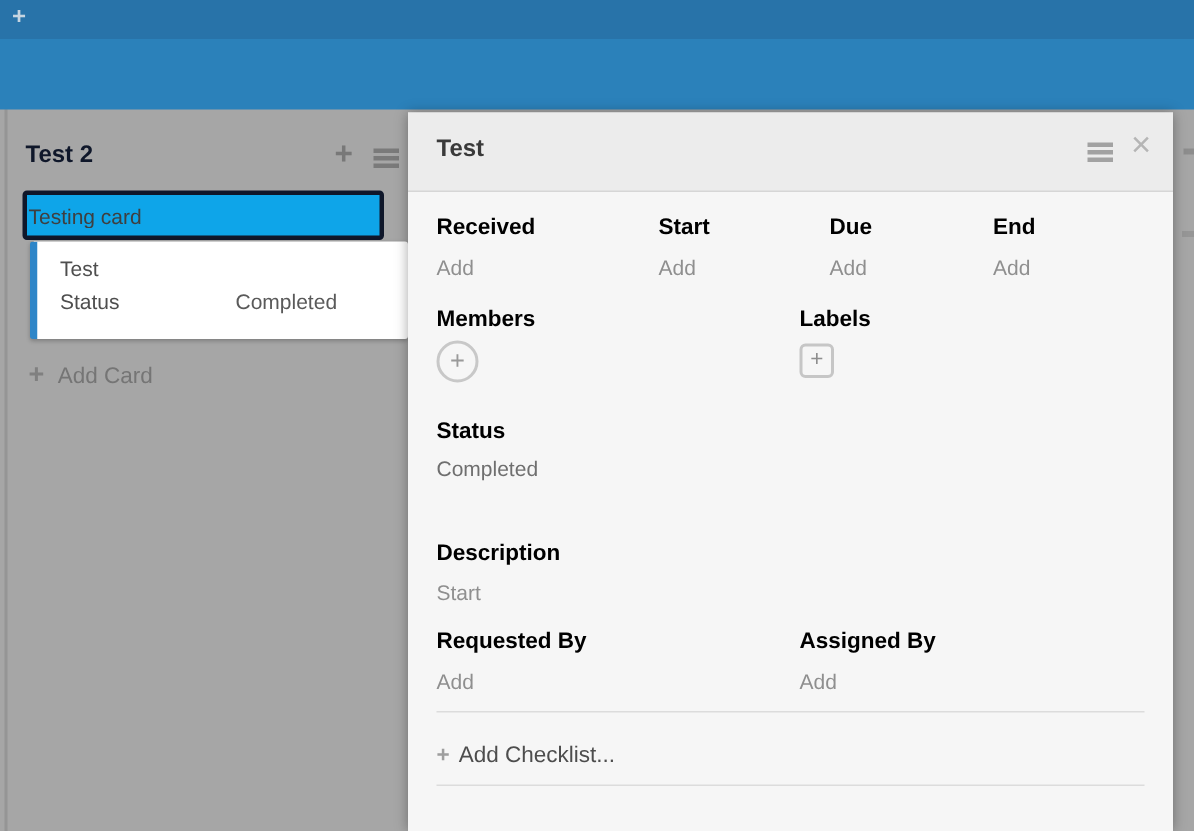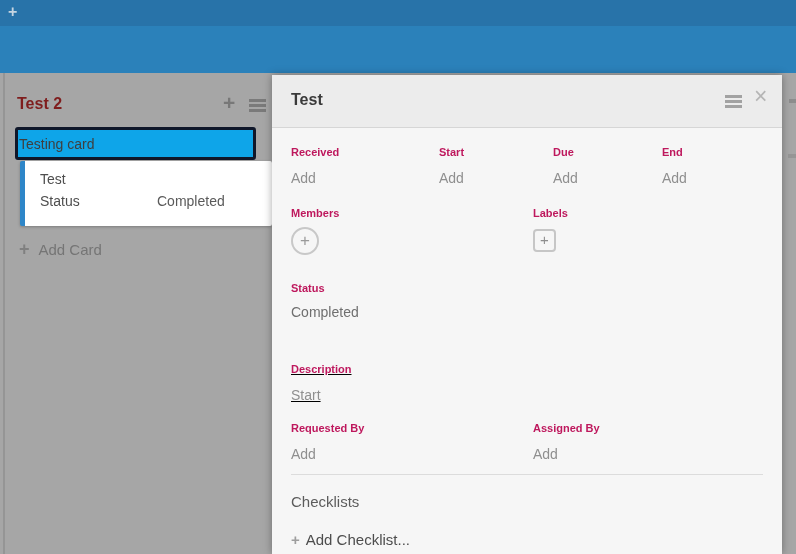--- a/index.html
+++ b/index.html
@@ -12,21 +12,21 @@
   .topbar-dark { position:absolute; top:0; left:0; width:796px; height:26px; background:#2873a9; }
   .topbar-add  { position:absolute; left:8px; top:3px; color:#c6d5e1; font-size:16px; font-weight:bold; cursor:pointer; }
   .topbar-light{ position:absolute; top:26px; left:0; width:796px; height:49px; background:#2b81ba; }
 
   
   .board { position:absolute; top:73px; left:0; width:796px; height:481px; background:#a6a6a6; }
   .board-edge { position:absolute; left:3px; top:0; bottom:0; width:2px; background:rgba(0,0,0,0.10); }
 
   
   .list { position:absolute; left:0; top:0; width:272px; height:481px; }
-  .list-title { position:absolute; left:17px; top:22px; font-size:16px; font-weight:bold; color:#7f1d1d; }
+  .list-title { position:absolute; left:17px; top:22px; font-size:16px; font-weight:bold; color:#0f172a; }
   .list-plus  { position:absolute; left:223px; top:18px; font-size:21px; font-weight:bold; color:#787878; cursor:pointer; }
   .list-menu  { position:absolute; left:249px; top:26px; width:17px; height:12px; cursor:pointer; }
   .bars { width:17px; height:2.5px; background:#7a7a7a; box-shadow:0 5px 0 #7a7a7a, 0 10px 0 #7a7a7a; }
 
   .new-card-input {
     position:absolute; left:15px; top:54px; width:233px; height:27px;
     background:#0ea5e9; border:3px solid #0f172a; border-radius:3px;
     padding:0 1px; font-size:14px; color:#3f3f3f;
     font-family:"Liberation Sans", sans-serif; outline:none;
   }
@@ -51,36 +51,36 @@
   
   .panel { position:absolute; left:272px; top:75px; width:510px; height:479px;
            background:#f6f6f6; box-shadow:0 0 8px rgba(0,0,0,0.35); }
   .panel-header { position:relative; height:52px; background:#ececec; border-bottom:1px solid #d6d6d6; }
   .panel-title  { position:absolute; left:19px; top:16px; font-size:16px; font-weight:bold; color:#3a3a3a; }
   .panel-menu   { position:absolute; left:453px; top:20px; width:17px; height:12px; cursor:pointer; }
   .panel-menu .bars { background:#a2a2a2; box-shadow:0 5px 0 #a2a2a2, 0 10px 0 #a2a2a2; }
   .panel-close  { position:absolute; left:482px; top:8px; font-size:23px; color:#b5b5b5; cursor:pointer; }
 
   .panel-body { position:absolute; top:53px; left:19px; width:472px; }
-  .section-label { font-size:11px; font-weight:bold; color:#be185d; line-height:18px; }
+  .section-label { font-size:15px; font-weight:bold; color:#000000; line-height:18px; }
   .link  { margin-top:9px; font-size:14px; color:#8f8f8f; line-height:17px; cursor:pointer; }
   .value { margin-top:7px; font-size:14px; color:#6f6f6f; line-height:17px; }
 
   .dates-row { display:flex; margin-top:15px; }
   .date-col-0 { width:148px; } .date-col-1 { width:114px; } .date-col-2 { width:109px; }
 
   .people-row { display:flex; margin-top:17px; }
   .col-wide { width:242px; }
   .add-avatar-btn { margin-top:5px; width:24px; height:24px; border:2px solid #c8c8c8; border-radius:50%;
                     color:#9a9a9a; font-size:17px; line-height:23px; text-align:center; cursor:pointer; }
   .add-label-btn  { margin-top:7px; width:19px; height:19px; border:2px solid #c6c6c6; border-radius:4px;
                     color:#8e8e8e; font-size:15px; line-height:18px; text-align:center; cursor:pointer; }
 
   .status-block { margin-top:24px; }
-  .desc-block   { margin-top:39px;text-decoration:underline; }
+  .desc-block   { margin-top:39px; }
   .req-row      { display:flex; margin-top:15px;align-items:center; }
   .divider      { border:none; border-top:1px solid #dcdcdc; margin:11px 0 0 0; }
   .checklists-label { margin-top:18px; font-size:15px; color:#5c5c5c; line-height:18px; }
   .add-checklist { margin-top:20px; font-size:15px; color:#4d4d4d; line-height:18px; cursor:pointer; }
   .add-checklist .plus { color:#9e9e9e; font-weight:bold; margin-right:6px; }
   .divider2 { border:none; border-top:1px solid #dcdcdc; margin:10px 0 0 0; }
 </style>
 </head>
 <body>
 
@@ -175,20 +175,19 @@
         <div class="link">Add</div>
       </div>
       <div>
         <div class="section-label">Assigned By</div>
         <div class="link">Add</div>
       </div>
     </div>
 
     <hr class="divider">
 
-    <div class="checklists-label">Checklists</div>
     <div class="add-checklist">
       <span class="plus">+</span><span>Add Checklist...</span>
     </div>
 
     <hr class="divider2">
   </div>
 </div>
 
 </body></html>

